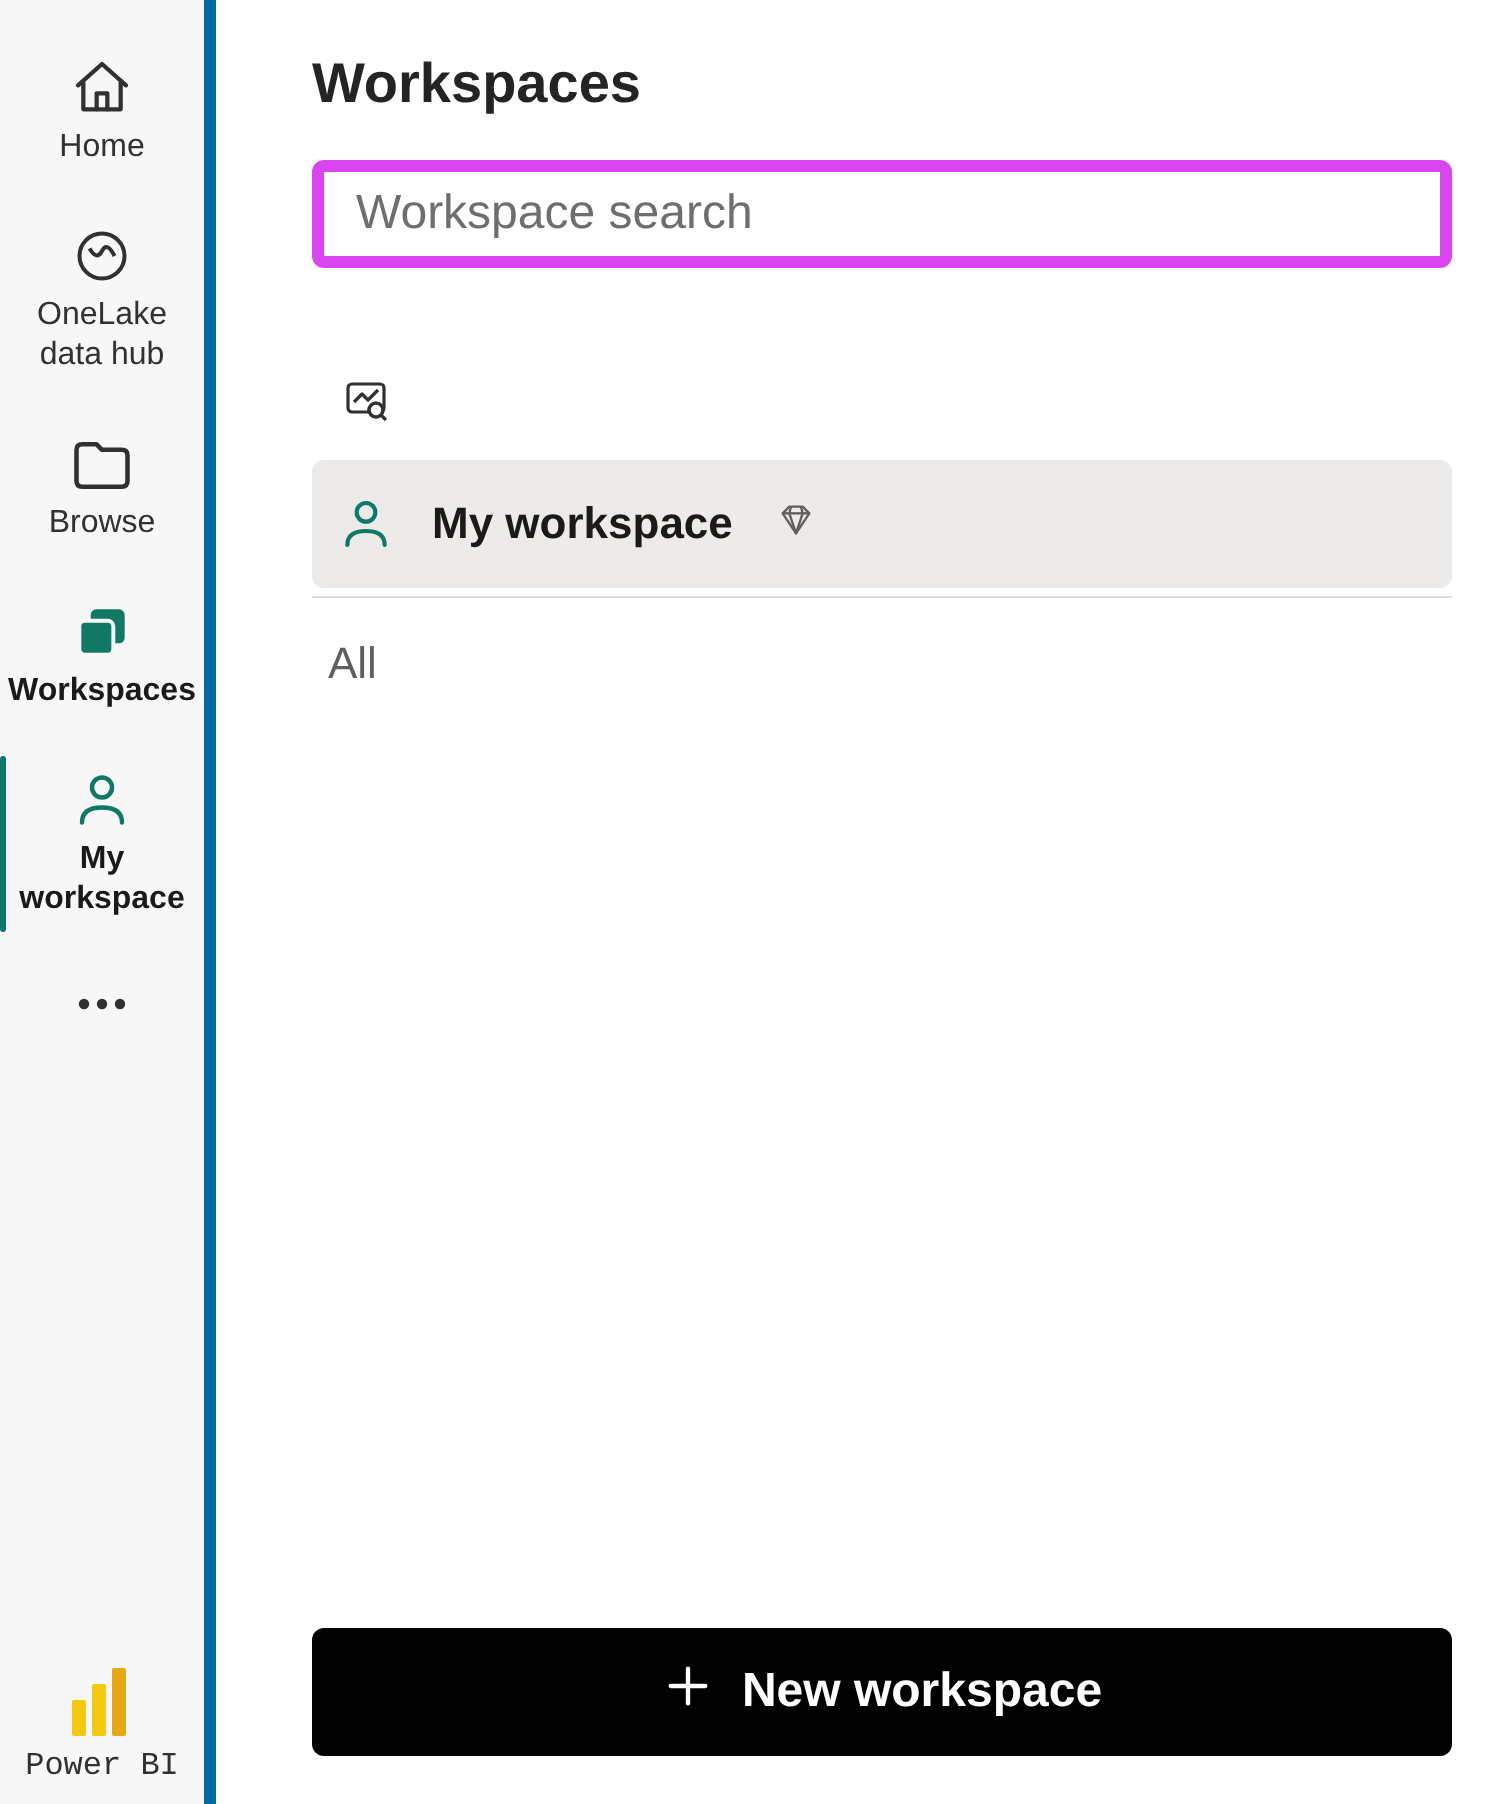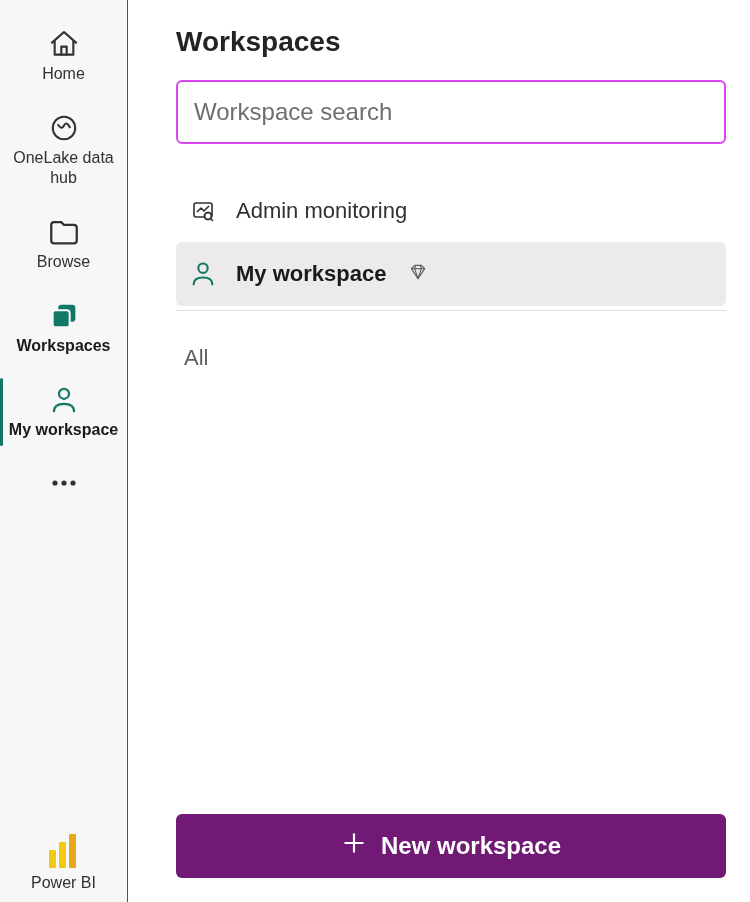--- a/index.html
+++ b/index.html
@@ -9,23 +9,23 @@
     }
     body {
       font-family: "Segoe UI", -apple-system, sans-serif;
       background: #ffffff;
       width: 750px;
       height: 902px;
       display: flex;
       overflow: hidden;
     }
     .left-nav {
-      width: 128px;
+      width: 108px;
       background: #f7f7f7;
-      border-right: 1px solid #0369a1;
+      border-right: 6px solid #0369a1;
       display: flex;
       flex-direction: column;
       padding-top: 14px;
       position: relative;
     }
     .nav-item {
       display: flex;
       flex-direction: column;
       align-items: center;
       justify-content: center;
@@ -65,20 +65,21 @@
       justify-content: center;
       padding: 20px 0;
       cursor: pointer;
     }
     .nav-bottom {
       margin-top: auto;
       display: flex;
       flex-direction: column;
       align-items: center;
       padding-bottom: 10px;
+      font-family: Liberation Mono, monospace;
     }
     .powerbi-logo {
       width: 30px;
       height: 36px;
       display: flex;
       align-items: flex-end;
       gap: 3px;
       margin-bottom: 6px;
     }
     .powerbi-bar1 { width: 7px; height: 18px; background: #f2c811; border-radius: 1px; }
@@ -98,22 +99,22 @@
       position: relative;
     }
     .panel-title {
       font-size: 28px;
       font-weight: 700;
       color: #252423;
       margin-bottom: 22px;
     }
     .search-input {
       width: 100%;
-      height: 64px;
-      border: 2px solid #d946ef;
+      height: 54px;
+      border: 6px solid #d946ef;
       border-radius: 6px;
       font-size: 24px;
       padding: 0 16px;
       color: #323130;
       outline: none;
     }
     .search-input::placeholder {
       color: #6e6e6e;
       font-weight: 400;
     }
@@ -151,27 +152,27 @@
     }
     .divider {
       height: 1px;
       background: #e1dfdd;
       margin: 4px 0 16px 0;
     }
     .section-label {
       font-size: 22px;
       color: #605e5c;
       margin-left: 8px;
-      margin-top: 18px;
+      margin-top: 4px;
     }
     .new-ws-btn {
       margin-top: auto;
       width: 100%;
       height: 64px;
-      background: #701a75;
+      background: #000000;
       color: #ffffff;
       border: none;
       border-radius: 6px;
       font-size: 24px;
       font-weight: 600;
       display: flex;
       align-items: center;
       justify-content: center;
       gap: 14px;
       cursor: pointer;
@@ -265,21 +266,20 @@
     <div class="ws-row">
       <span class="row-icon">
         <svg width="24" height="24" viewBox="0 0 24 24" fill="none" stroke="#323130" stroke-width="1.6" stroke-linejoin="round">
           <rect x="3" y="4" width="18" height="14" rx="2"></rect>
           <path d="M6 13 L10 9 L13 12 L18 7"></path>
           <circle cx="17" cy="17" r="3.5" fill="#ffffff"></circle>
           <circle cx="17" cy="17" r="3.5"></circle>
           <line x1="19.5" y1="19.5" x2="22" y2="22"></line>
         </svg>
       </span>
-      <span class="row-label">Admin monitoring</span>
     </div>
 
     <div class="ws-row selected">
       <span class="row-icon">
         <svg width="28" height="28" viewBox="0 0 24 24" fill="none" stroke="#117865" stroke-width="1.8" stroke-linecap="round">
           <circle cx="12" cy="7" r="4"></circle>
           <path d="M4 21 Q4 15 12 15 Q20 15 20 21"></path>
         </svg>
       </span>
       <span class="row-label">My workspace</span>

